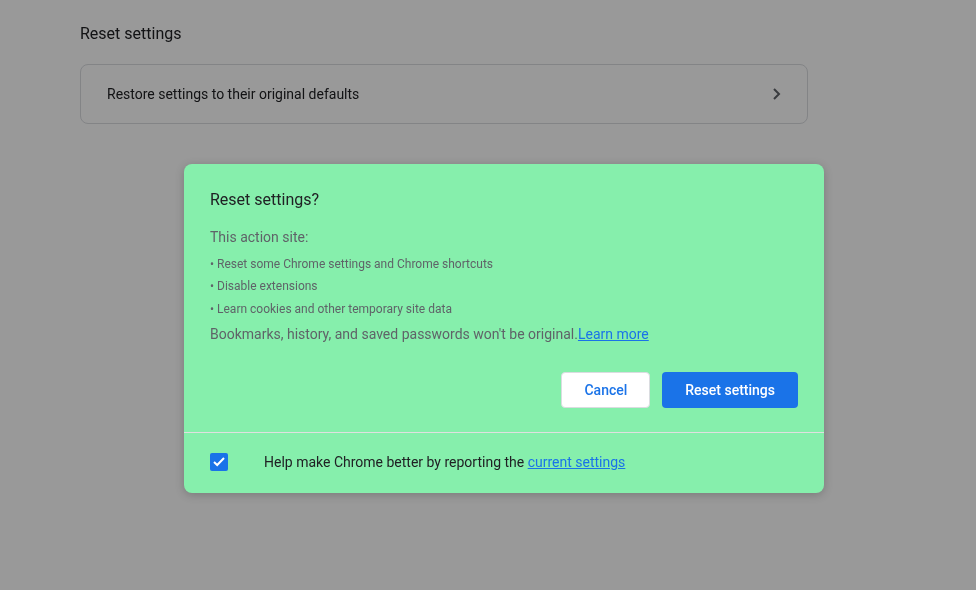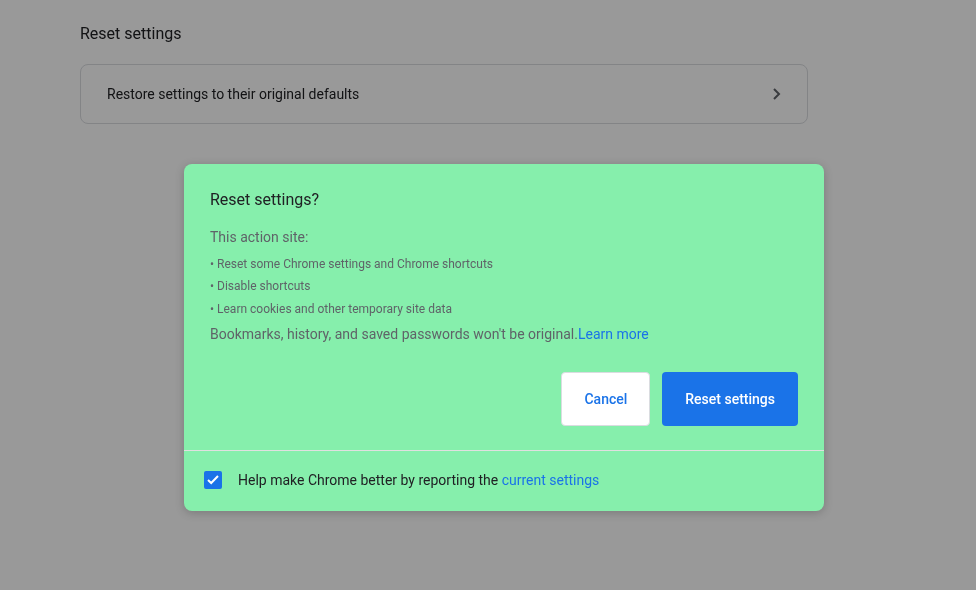--- a/index.html
+++ b/index.html
@@ -86,52 +86,53 @@
     .bullet-line {
       font-size: 12px;
       color: #5f6368;
       line-height: 1.55;
     }
     .preserve-line {
       margin-top: 6px;
     }
     .link {
       color: #1a73e8;
+      text-decoration: underline;
       cursor: pointer;
     }
     .button-row {
       display: flex;
       justify-content: flex-end;
       gap: 12px;
       margin-top: 8px;
     }
     .btn {
       font-size: 14px;
       font-weight: 500;
-      padding: 18px 22px;
+      padding: 9px 22px;
       border-radius: 4px;
       cursor: pointer;
       border: 1px solid transparent;
       font-family: inherit;
     }
     .btn-secondary {
       background: #ffffff;
       color: #1a73e8;
       border-color: #dadce0;
     }
     .btn-primary {
       background: #1a73e8;
       color: #ffffff;
     }
     .dialog-footer {
       border-top: 1px solid #e0e0e0;
-      padding: 20px 26px 22px 20px;
+      padding: 20px 26px 22px 26px;
       display: flex;
       align-items: center;
-      gap: 16px;
+      gap: 36px;
     }
     .checkbox {
       width: 18px;
       height: 18px;
       border-radius: 2px;
       background: #1a73e8;
       display: flex;
       align-items: center;
       justify-content: center;
       cursor: pointer;
@@ -161,21 +162,21 @@
 
 <div class="scrim"></div>
 
 <div class="dialog">
   <div class="dialog-body">
     <div class="dialog-title">Reset settings?</div>
     <div>
       <div class="dialog-text">This action site:</div>
       <div class="bullet-list">
         <div class="bullet-line">• Reset some Chrome settings and Chrome shortcuts</div>
-        <div class="bullet-line">• Disable shortcuts</div>
+        <div class="bullet-line">• Disable extensions</div>
         <div class="bullet-line">• Learn cookies and other temporary site data</div>
       </div>
       <div class="dialog-text preserve-line">
         <span>Bookmarks, history, and saved passwords won't be original.</span><a class="link">Learn more</a>
       </div>
     </div>
     <div class="button-row">
       <button class="btn btn-secondary">Cancel</button>
       <button class="btn btn-primary">Reset settings</button>
     </div>

